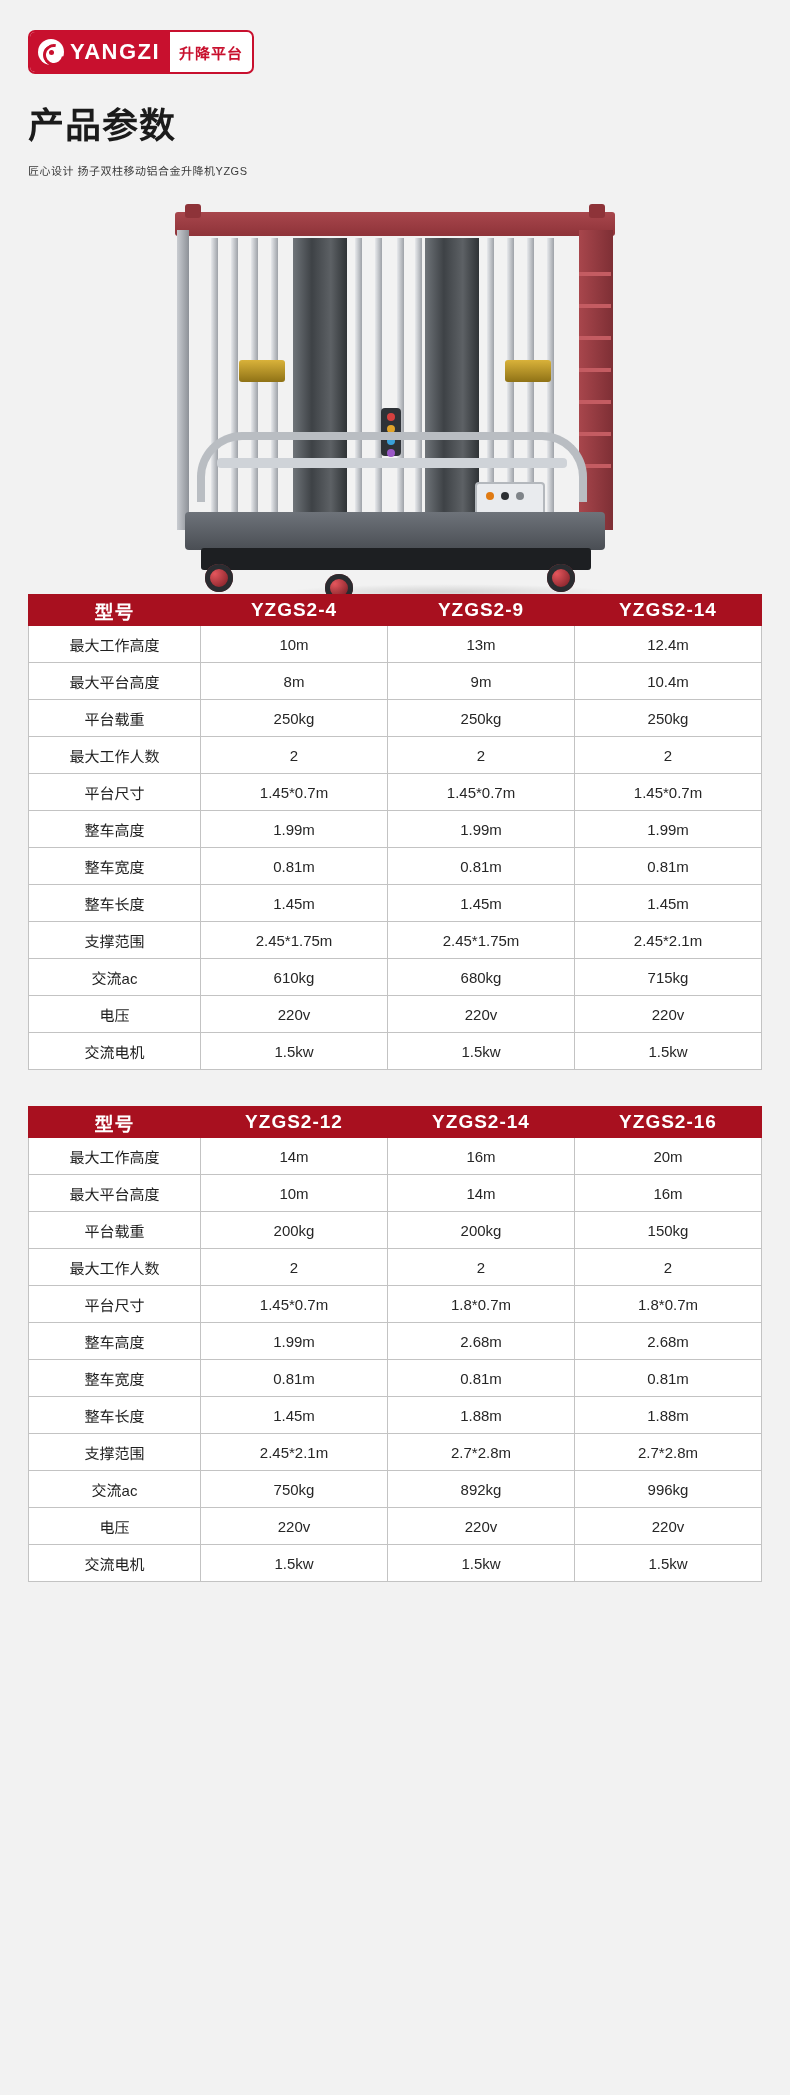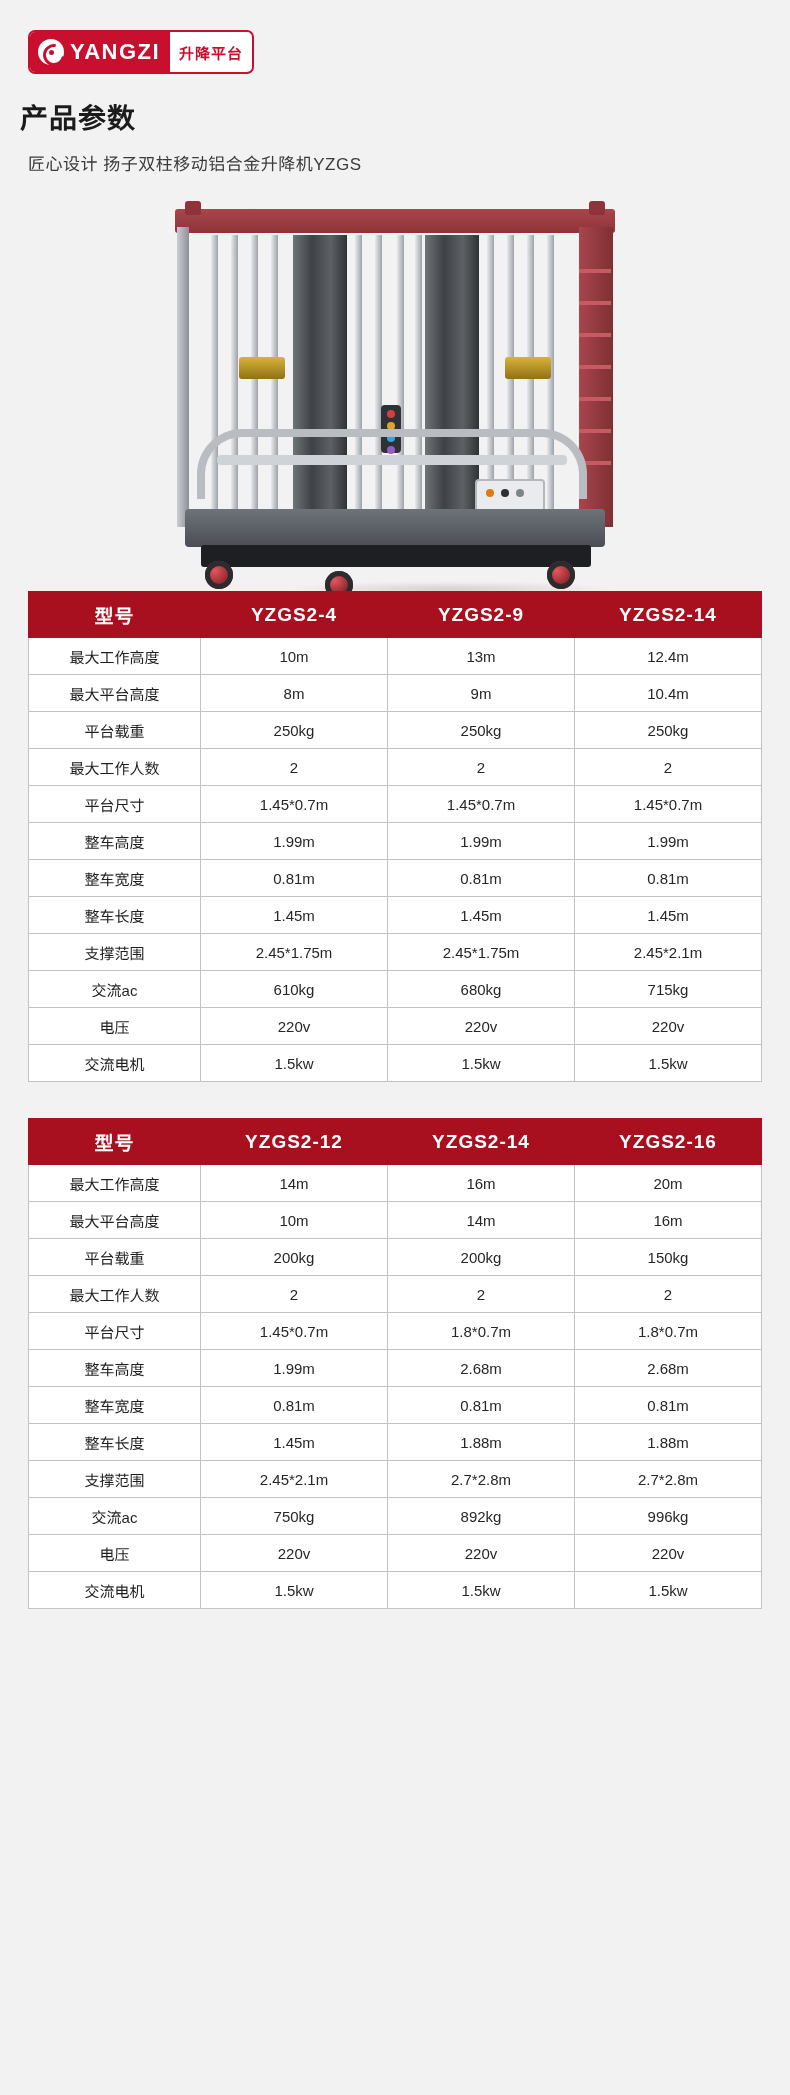--- a/index.html
+++ b/index.html
@@ -75,28 +75,28 @@
     align-items: center;
     padding: 0 9px;
     color: #c8102e;
     font-size: 15px;
     font-weight: bold;
     letter-spacing: 1px;
   }
 
   
   .title {
-    font-size: 28px;
+    font-size: 36px;
     font-weight: bold;
     color: #1b1b1b;
-    margin: 22px 0 0 20px;
+    margin: 22px 0 0 28px;
     letter-spacing: 1px;
   }
   .subtitle {
-    font-size: 17px;
+    font-size: 11px;
     color: #3a3a3a;
     margin: 14px 0 16px 28px;
     letter-spacing: 0.5px;
   }
 
   
   .hero {
     width: 790px;
     height: 400px;
     position: relative;
@@ -257,21 +257,21 @@
     font-size: 15px;
     color: #262626;
     height: 37px;
     padding: 0 4px;
   }
   .spec-table thead th {
     background: #a8101f;
     color: #fff;
     font-size: 19px;
     font-weight: bold;
-    height: 46px;
+    height: 31px;
     border-color: #a8101f;
     letter-spacing: 1px;
   }
   .spec-table td.rowhead {
     font-size: 15px;
     color: #1f1f1f;
   }
   .spec-table col.c0 { width: 172px; }
   .spec-table col.cx { width: 187px; }
 </style>

